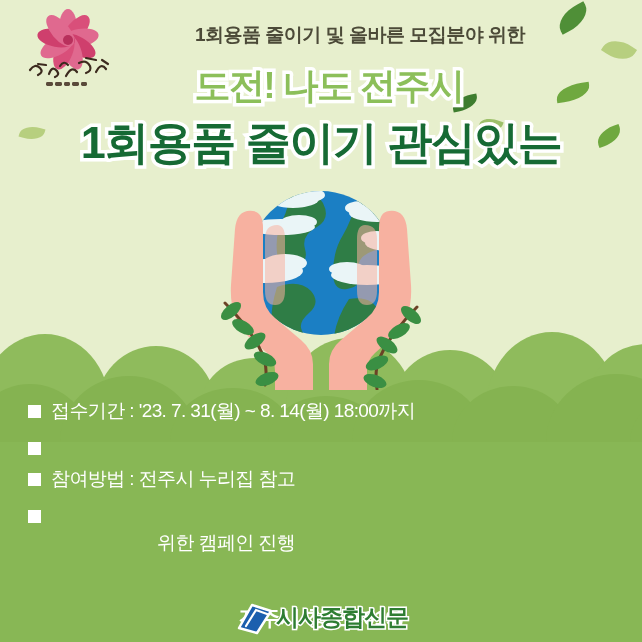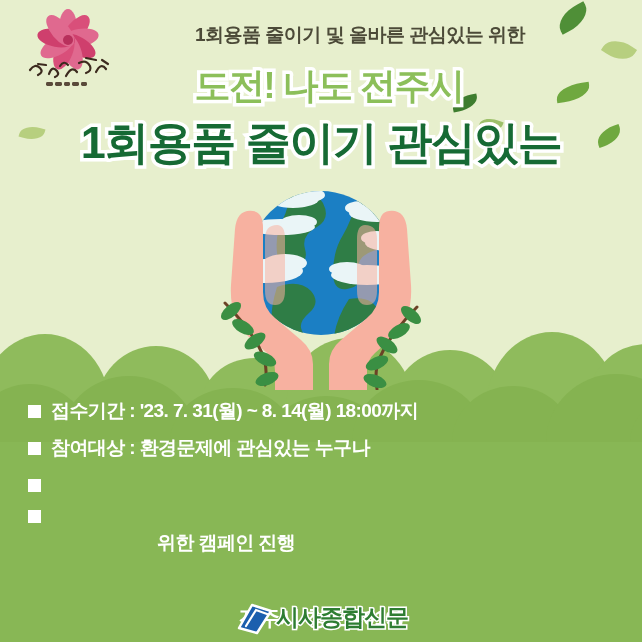--- a/index.html
+++ b/index.html
@@ -119,21 +119,21 @@
     position: absolute;
     left: 28px; top: 398px;
     width: 600px;
   }
   .info-item {
     display: flex;
     align-items: flex-start;
     margin-bottom: 11px;
     color: #ffffff;
     font-size: 19px;
-    font-weight: 700;
+    font-weight: 400;
     letter-spacing: -0.6px;
     line-height: 1.38;
   }
   .bullet-sq {
     flex: 0 0 auto;
     width: 13px; height: 13px;
     background: #ffffff;
     margin-top: 7px;
     margin-right: 10px;
   }
@@ -238,21 +238,21 @@
       <g fill="#5a4a3a">
         <rect x="30" y="74" width="7" height="4" rx="1.4"></rect>
         <rect x="39" y="74" width="7" height="4" rx="1.4"></rect>
         <rect x="48" y="74" width="6" height="4" rx="1.4"></rect>
         <rect x="56" y="74" width="7" height="4" rx="1.4"></rect>
         <rect x="65" y="74" width="6" height="4" rx="1.4"></rect>
       </g>
     </svg>
   </div>
 
-  <div class="subtitle">1회용품 줄이기 및 올바른 관심있는 위한</div>
+  <div class="subtitle">1회용품 줄이기 및 올바른 모집분야 위한</div>
   <div class="title-line title-1">도전! 나도 전주시</div>
   <div class="title-line title-2">1회용품 줄이기 관심있는</div>
 
   <div class="illustration">
     <svg viewBox="0 0 280 215" width="280" height="215" aria-hidden="true">
       <defs>
         <clipPath id="globeClip">
             <circle cx="140" cy="88" r="72"></circle>
           </clipPath>
       </defs>
@@ -308,24 +308,24 @@
     </svg>
   </div>
 
   <div class="info-list">
     <div class="info-item">
       <span class="bullet-sq"></span>
       <span class="info-text">접수기간 : '23. 7. 31(월) ~ 8. 14(월) 18:00까지</span>
     </div>
     <div class="info-item">
       <span class="bullet-sq"></span>
-      <span class="info-text">참여대상 : 환경문제에 관심있는 누구나</span>
     </div>
     <div class="info-item">
       <span class="bullet-sq"></span>
+      <span class="info-text">참여방법 : 전주시 누리집 참고</span>
     </div>
     <div class="info-item">
       <span class="bullet-sq"></span>
       <span class="info-text">
         <span class="indent2">위한 캠페인 진행</span>
       </span>
     </div>
   </div>
 
   <div class="footer">전주시 청소      2019)</div>

